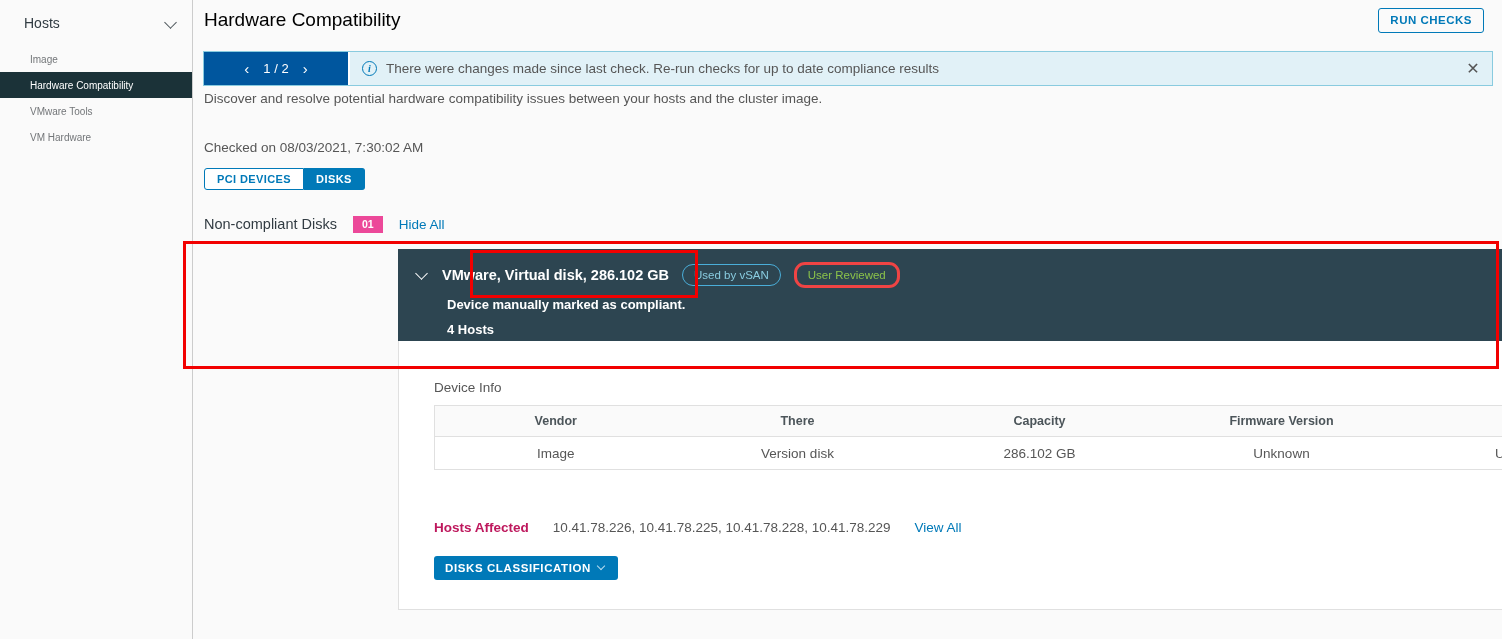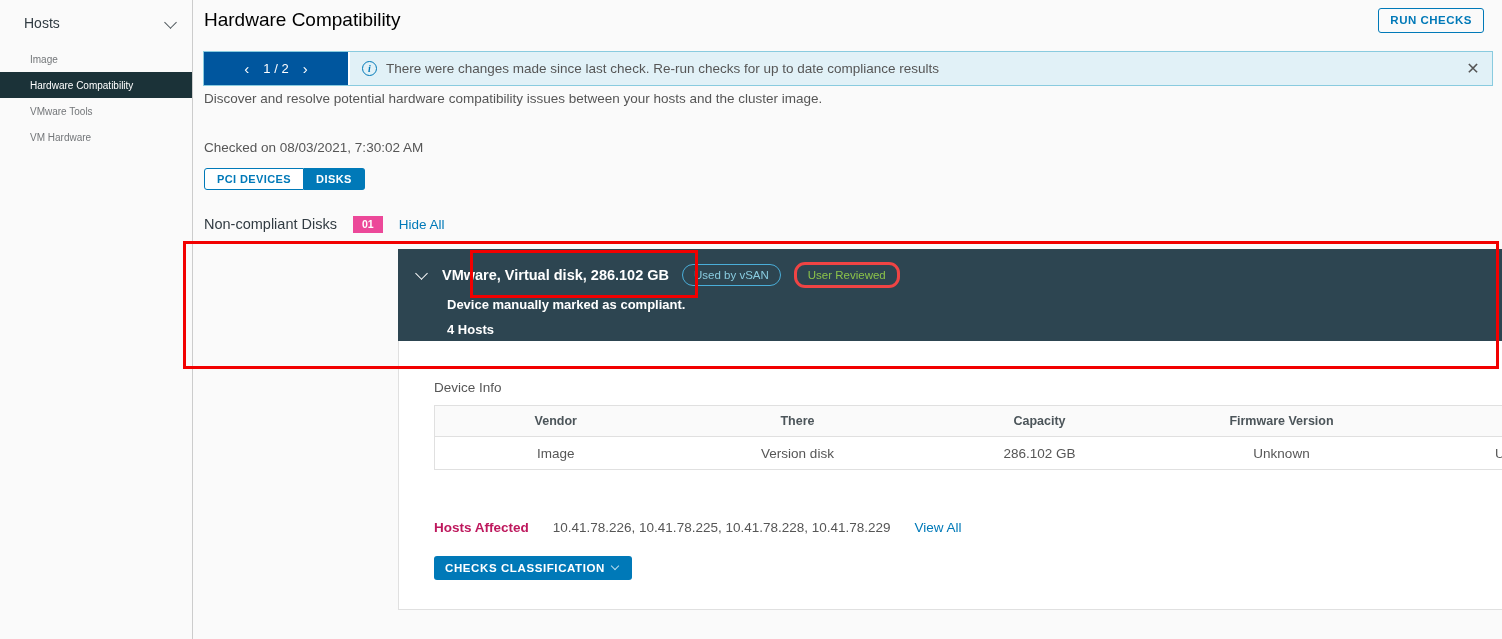--- a/index.html
+++ b/index.html
@@ -269,21 +269,21 @@
           </tbody>
         </table>
 
         <div class="hosts-row">
           <span class="hosts-label">Hosts Affected</span>
           <span class="hosts-list">10.41.78.226, 10.41.78.225, 10.41.78.228, 10.41.78.229</span>
           <span class="link">View All</span>
         </div>
 
         <button class="btn-primary">
-          <span>CHECKS CLASSIFICATION</span>
+          <span>DISKS CLASSIFICATION</span>
           <span class="btn-chev"></span>
         </button>
       </div>
     </div>
 
   </div>
 
   <div class="anno anno-outer"></div>
   <div class="anno anno-inner"></div>
 

